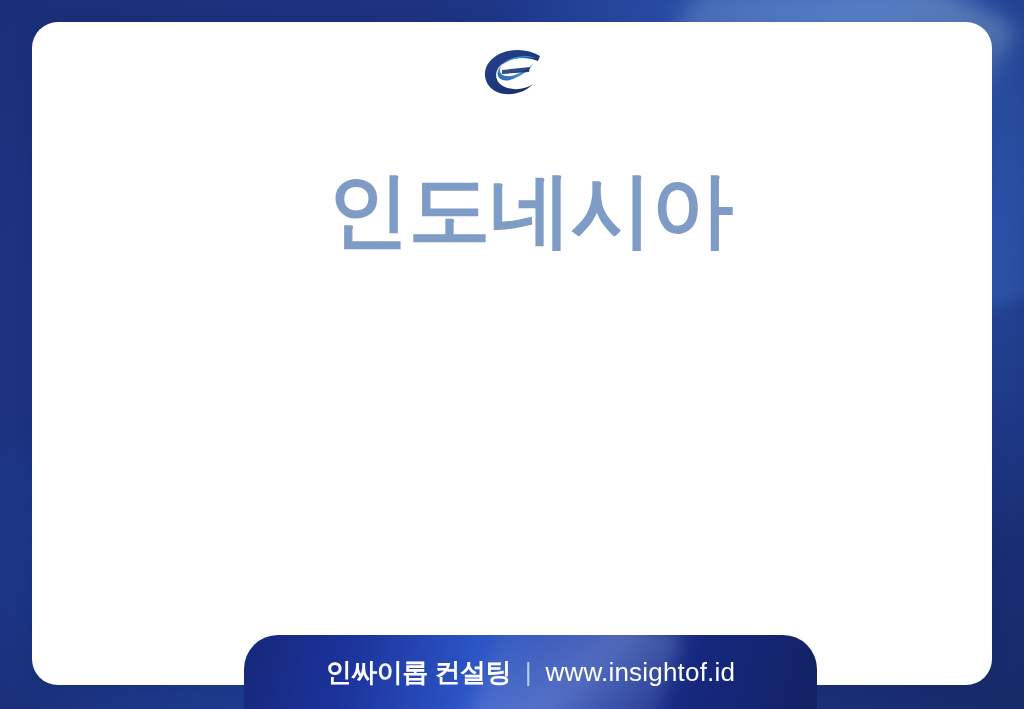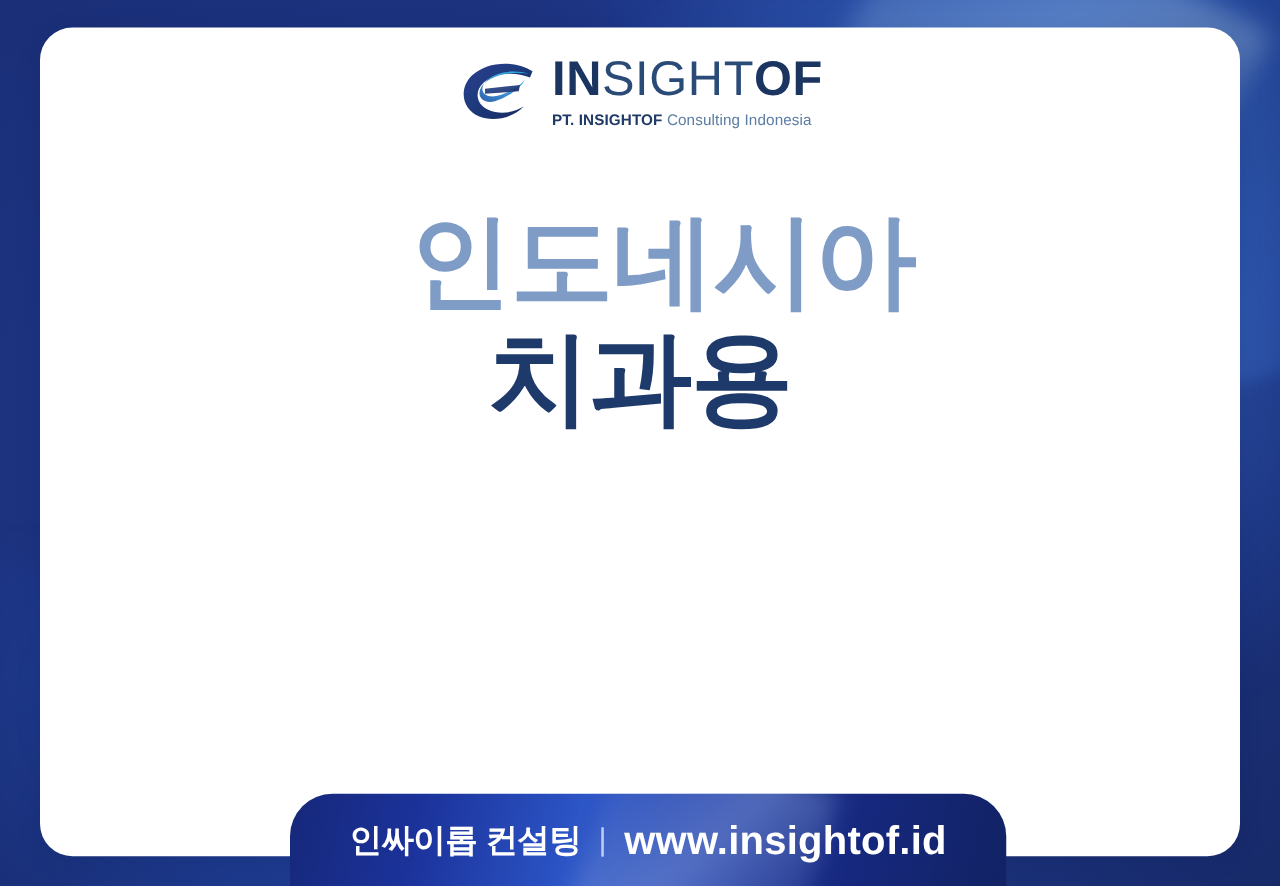--- a/index.html
+++ b/index.html
@@ -165,21 +165,21 @@
     line-height: 0.98;
     margin: 0 0 13px 0;
   }
   .hl-line.accent { color: #7e9cc6; padding-left: 36px; }
   .hl-line.dark   { color: #1e3a6b; }
   .hl-line:last-child { margin-bottom: 0; }
 
   
   .footer-bar {
     position: absolute;
-    left: 232px;
+    left: 244px;
     bottom: 0;
     width: 573px;
     height: 74px;
     border-radius: 34px 34px 0 0;
     background:
       linear-gradient(103deg,
         #16287a 0%,
         #1b329a 18%,
         #2c55c6 40%,
         #1f3ba6 58%,
@@ -218,22 +218,22 @@
     font-weight: 800;
     letter-spacing: -0.5px;
   }
   .footer-sep {
     font-size: 25px;
     font-weight: 300;
     color: #cfe0f7;
     opacity: 0.85;
   }
   .footer-url {
-    font-size: 32px;
-    font-weight: 700;
+    font-size: 26px;
+    font-weight: 400;
     letter-spacing: 0.2px;
   }
 </style>
 </head>
 <body>
 
 <div class="poster">
 
   <div class="bg-base"></div>
   <div class="bg-gleam-top"></div>
@@ -266,31 +266,26 @@
                      C46 45 34 47 25 43 C15 39 13 28 21 21 C30 13 46 12 58 17 Z" fill="url(#gOuter)"></path>
 
             <path d="M57 14 C44 10 28 13 22 21 C18 26 20 31 26 32
                      C33 33 45 28 54 19 C50 26 40 33 30 36
                      C22 38 16 34 18 27 C21 17 40 11 57 14 Z" fill="url(#gInner)"></path>
 
             <path d="M22 26 L50 23 L49 28 L22 30 Z" fill="url(#gOuter)" opacity="0.92"></path>
           </svg>
         </span>
 
-        <span class="logo-text-block">
-          <span class="wordmark"><span class="wm-b">IN</span><span class="wm-l">SIGHT</span><span class="wm-b">OF</span></span>
-          <span class="tagline"><span class="tag-b">PT. INSIGHTOF</span><span class="tag-r">&nbsp;</span><span class="tag-r">Consulting Indonesia</span></span>
-        </span>
 
       </div>
     </div>
 
     <div class="headline">
       <span class="hl-line accent">인도네시아</span>
-      <span class="hl-line dark">치과용</span>
     </div>
 
   </div>
 
   <div class="footer-bar">
     <div class="footer-gleam"></div>
     <div class="footer-text">
       <span class="footer-ko">인싸이롭 컨설팅</span>
       <span class="footer-sep">|</span>
       <span class="footer-url">www.insightof.id</span>

